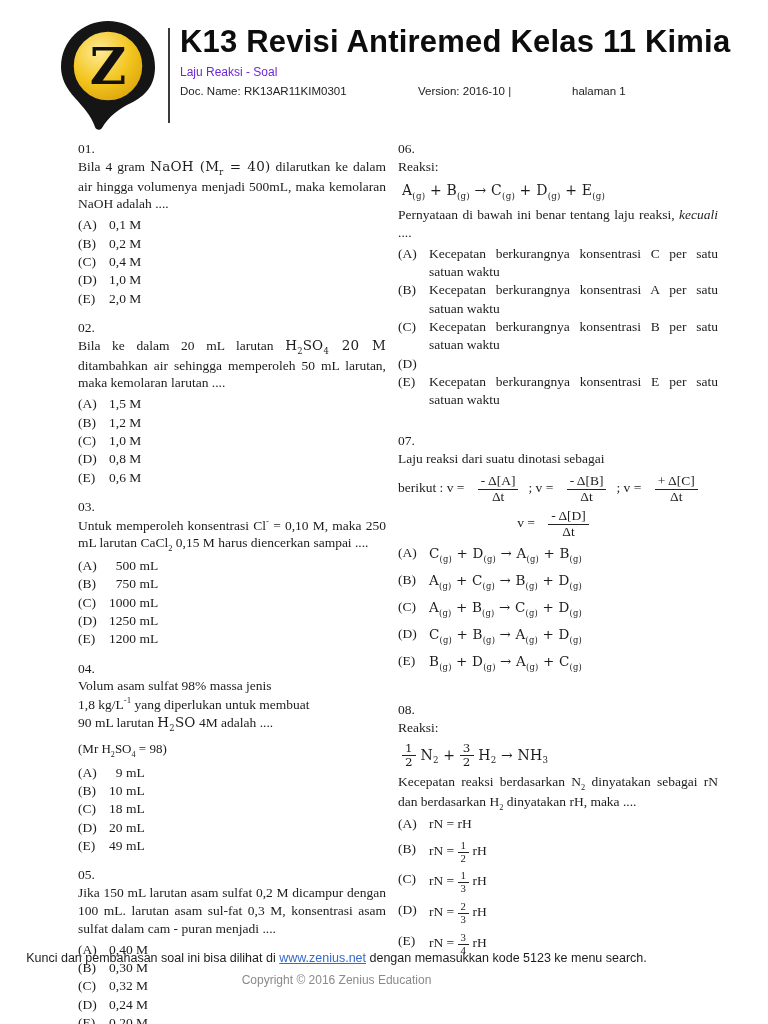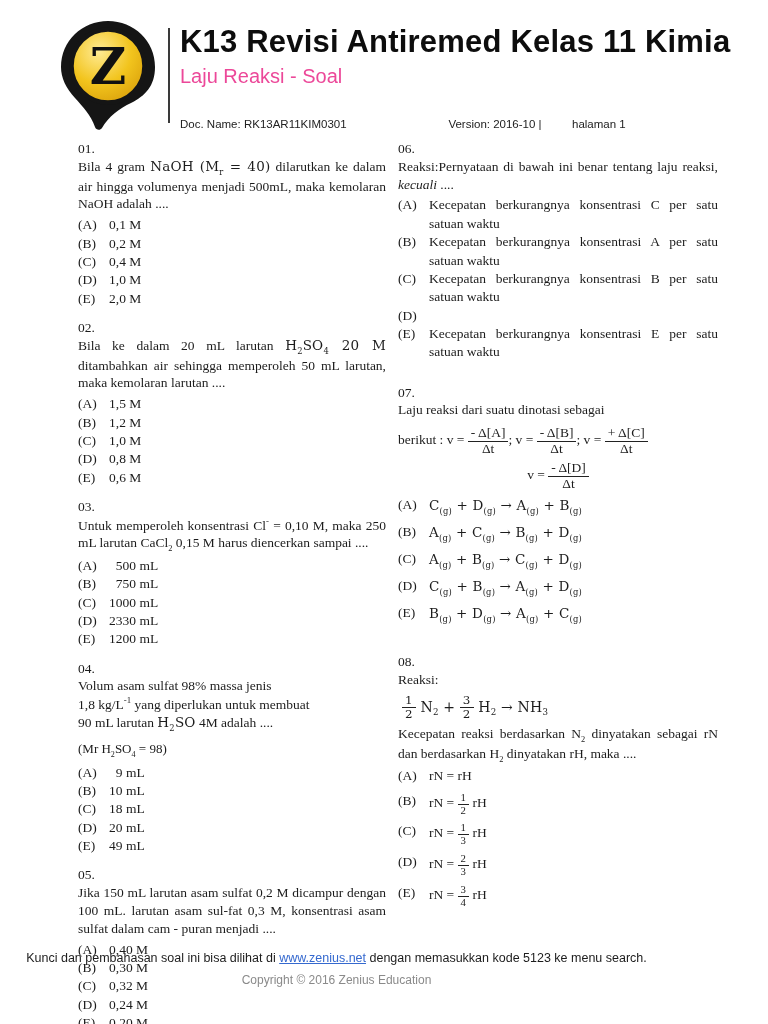--- a/index.html
+++ b/index.html
@@ -12,24 +12,24 @@
   .page{
     position:relative;width:768px;height:1024px;margin:0 auto;background:#ffffff;
     font-family:"Liberation Serif","DejaVu Serif",serif;color:#1c1c1c;overflow:hidden;
   }
   
   .header{position:absolute;left:57px;top:20px;width:680px;height:112px;}
   .logo{position:absolute;left:0;top:0;width:102px;height:110px;}
   .hdr-sep{position:absolute;left:111px;top:8px;width:1.5px;height:95px;background:#3a3a3a;}
   .hdr-text{position:absolute;left:123px;top:4px;width:556px;font-family:"Liberation Sans",sans-serif;}
   .title{font-size:31px;font-weight:700;color:#0d0d0d;letter-spacing:0.2px;}
-  .subtitle{font-size:20px;font-weight:500;margin-top:5px;color:#ec4899;}
-  .docrow{display:flex;margin-top:30px;font-size:11.5px;color:#222;}
+  .subtitle{font-size:12px;font-weight:500;margin-top:5px;color:#6d28d9;}
+  .docrow{display:flex;margin-top:6px;font-size:11.5px;color:#222;}
   .doc-name{width:238px;}
-  .doc-version{width:154px;text-align:center;}
+  .doc-version{width:154px;}
   .doc-page{flex:1;}
   
   .col{position:absolute;top:140px;}
   .col-left{left:78px;width:308px;}
   .col-right{left:398px;width:320px;}
   
   .question{display:flex;margin-bottom:11px;flex-direction:column;}
   .col-right .question{margin-bottom:22px;}
   .qnum{width:27px;flex:none;font-size:13.5px;line-height:1.32;}
   .qcontent{flex:1;min-width:0;}
@@ -42,21 +42,21 @@
   
   .fm{font-family:"DejaVu Serif",serif;letter-spacing:0.2px;}
   sub{font-size:0.62em;}
   sup{font-size:0.65em;}
   .eq{margin:5px 0 4px 4px;font-size:14px;}
   .mr-line{margin-top:7px;font-size:13px;text-align:left;}
   .frac{display:inline-block;vertical-align:middle;text-align:center;line-height:1.1;}
   .frac .n{display:block;border-bottom:1px solid #222;padding:0 3px;}
   .frac .d{display:block;padding:0 3px;}
   .eq7{margin:7px 0 4px 0;font-size:13.5px;text-align:left;}
-  .eq7 .frac{margin:0 0;}
+  .eq7 .frac{margin:0 10px;}
   .eq7.center{text-align:center;margin-top:2px;}
   .opt .frac{font-size:0.8em;}
   .eq .frac{font-size:0.85em;}
   
   .footer{position:absolute;left:0;width:673px;top:951px;text-align:center;
     font-family:"Liberation Sans",sans-serif;font-size:12.5px;color:#1c1c1c;}
   .footer .link{color:var(--link-blue);text-decoration:underline;cursor:pointer;}
   .copyright{margin-top:8px;color:var(--muted);font-size:12px;}
 </style>
 </head>
@@ -160,21 +160,21 @@
             <div class="opt">
               <span class="optlabel">(B)</span>
               <span class="opttext">&nbsp;&nbsp;750 mL</span>
             </div>
             <div class="opt">
               <span class="optlabel">(C)</span>
               <span class="opttext">1000 mL</span>
             </div>
             <div class="opt">
               <span class="optlabel">(D)</span>
-              <span class="opttext">2330 mL</span>
+              <span class="opttext">1250 mL</span>
             </div>
             <div class="opt">
               <span class="optlabel">(E)</span>
               <span class="opttext">1200 mL</span>
             </div>
           </div>
         </div>
       </div>
       <div class="question">
         <div class="qnum">04.</div>
@@ -230,21 +230,21 @@
               <span class="opttext">0,20 M</span>
             </div>
           </div>
         </div>
       </div>
     </div>
   <div class="col col-right">
       <div class="question">
         <div class="qnum">06.</div>
         <div class="qcontent">
-          <div class="qbody">Reaksi:Pernyataan di bawah ini benar tentang laju reaksi, <i>kecuali</i> ....</div>
+          <div class="qbody">Reaksi:<div class="eq fm">A<sub>(g)</sub> + B<sub>(g)</sub> → C<sub>(g)</sub> + D<sub>(g)</sub> + E<sub>(g)</sub></div>Pernyataan di bawah ini benar tentang laju reaksi, <i>kecuali</i> ....</div>
           <div class="options">
             <div class="opt">
               <span class="optlabel">(A)</span>
               <span class="opttext">Kecepatan berkurangnya konsentrasi C per satu satuan waktu</span>
             </div>
             <div class="opt">
               <span class="optlabel">(B)</span>
               <span class="opttext">Kecepatan berkurangnya konsentrasi A per satu satuan waktu</span>
             </div>
             <div class="opt">

